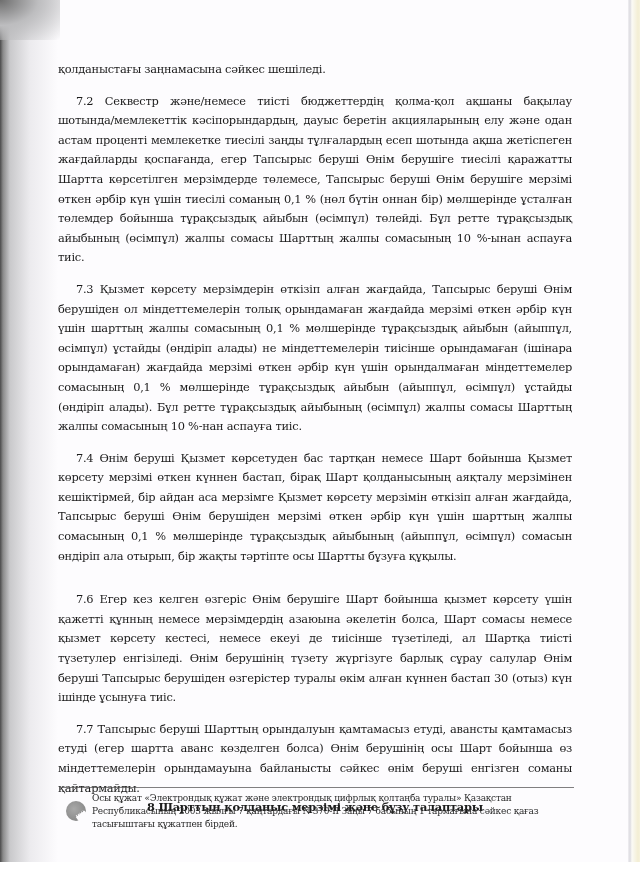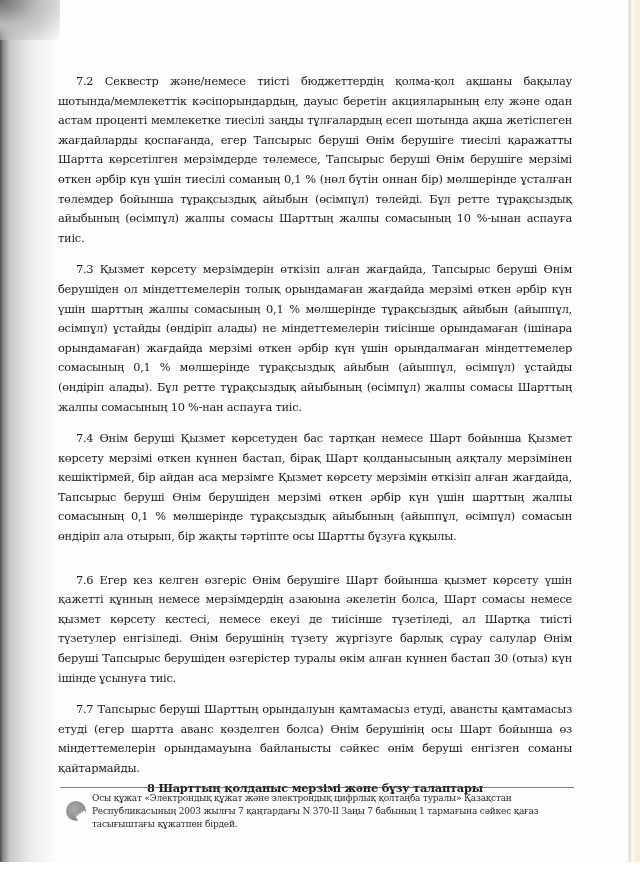--- a/index.html
+++ b/index.html
@@ -64,20 +64,21 @@
 </style>
 </head>
 <body>
 
 <div class="scan">
   <div class="left-shadow"></div>
   <div class="top-shadow"></div>
   <div class="right-edge"></div>
 
   <div class="page">
+    <p class="p noindent">қолданыстағы заңнамасына сәйкес шешіледі.</p>
     <div class="gap"></div>
     <p class="p">7.2 Секвестр және/немесе тиісті бюджеттердің қолма-қол ақшаны бақылау шотында/мемлекеттік кәсіпорындардың, дауыс беретін акцияларының елу және одан астам проценті мемлекетке тиесілі заңды тұлғалардың есеп шотында ақша жетіспеген жағдайларды қоспағанда, егер Тапсырыс беруші Өнім берушіге тиесілі қаражатты Шартта көрсетілген мерзімдерде төлемесе, Тапсырыс беруші Өнім берушіге мерзімі өткен әрбір күн үшін тиесілі соманың 0,1 % (нөл бүтін оннан бір) мөлшерінде ұсталған төлемдер бойынша тұрақсыздық айыбын (өсімпұл) төлейді. Бұл ретте тұрақсыздық айыбының (өсімпұл) жалпы сомасы Шарттың жалпы сомасының 10 %-ынан аспауға тиіс.</p>
     <div class="gap"></div>
     <p class="p">7.3 Қызмет көрсету мерзімдерін өткізіп алған жағдайда, Тапсырыс беруші Өнім берушіден ол міндеттемелерін толық орындамаған жағдайда мерзімі өткен әрбір күн үшін шарттың жалпы сомасының 0,1 % мөлшерінде тұрақсыздық айыбын (айыппұл, өсімпұл) ұстайды (өндіріп алады) не міндеттемелерін тиісінше орындамаған (ішінара орындамаған) жағдайда мерзімі өткен әрбір күн үшін орындалмаған міндеттемелер сомасының 0,1 % мөлшерінде тұрақсыздық айыбын (айыппұл, өсімпұл) ұстайды (өндіріп алады). Бұл ретте тұрақсыздық айыбының (өсімпұл) жалпы сомасы Шарттың жалпы сомасының 10 %-нан аспауға тиіс.</p>
     <div class="gap"></div>
     <p class="p">7.4 Өнім беруші Қызмет көрсетуден бас тартқан немесе Шарт бойынша Қызмет көрсету мерзімі өткен күннен бастап, бірақ Шарт қолданысының аяқталу мерзімінен кешіктірмей, бір айдан аса мерзімге Қызмет көрсету мерзімін өткізіп алған жағдайда, Тапсырыс беруші Өнім берушіден мерзімі өткен әрбір күн үшін шарттың жалпы сомасының 0,1 % мөлшерінде тұрақсыздық айыбының (айыппұл, өсімпұл) сомасын өндіріп ала отырып, бір жақты тәртіпте осы Шартты бұзуға құқылы.</p>
     <div class="gap"></div>
     <div class="gap"></div>
     <p class="p">7.6 Егер кез келген өзгеріс Өнім берушіге Шарт бойынша қызмет көрсету үшін қажетті құнның немесе мерзімдердің азаюына әкелетін болса, Шарт сомасы немесе қызмет көрсету кестесі, немесе екеуі де тиісінше түзетіледі, ал Шартқа тиісті түзетулер енгізіледі. Өнім берушінің түзету жүргізуге барлық сұрау салулар Өнім беруші Тапсырыс берушіден өзгерістер туралы өкім алған күннен бастап 30 (отыз) күн ішінде ұсынуға тиіс.</p>
     <div class="gap"></div>

